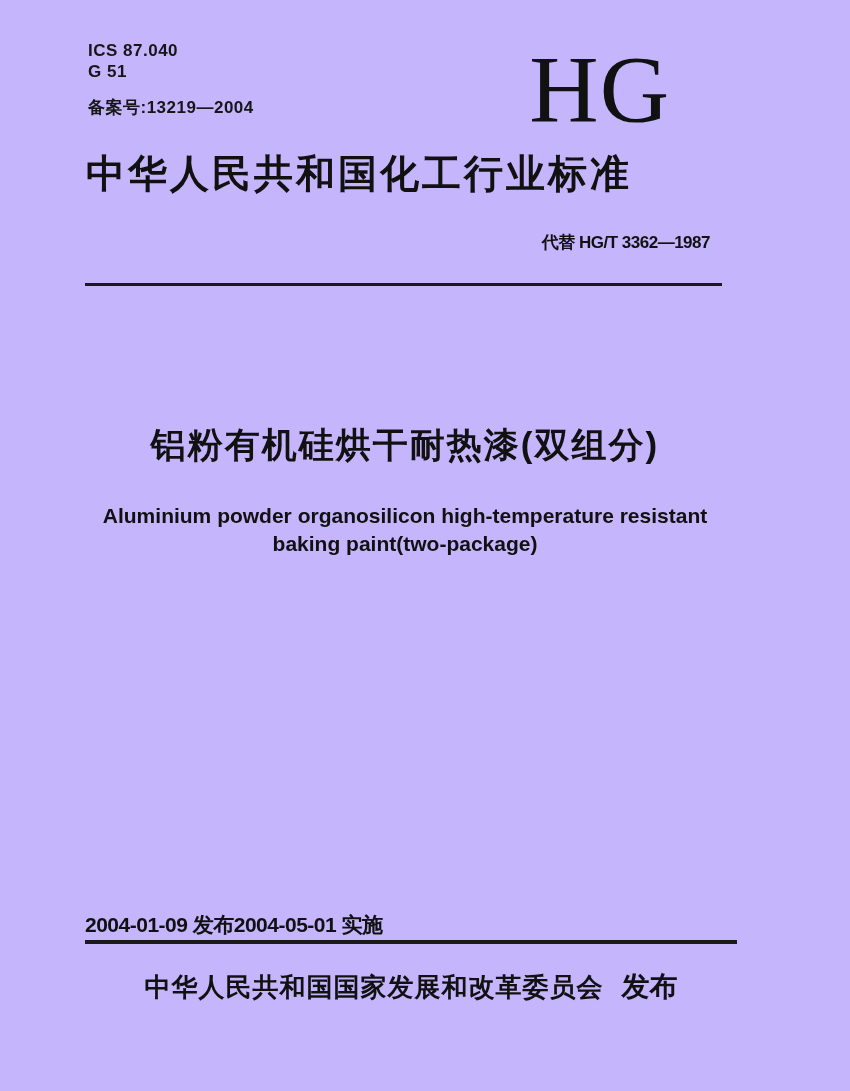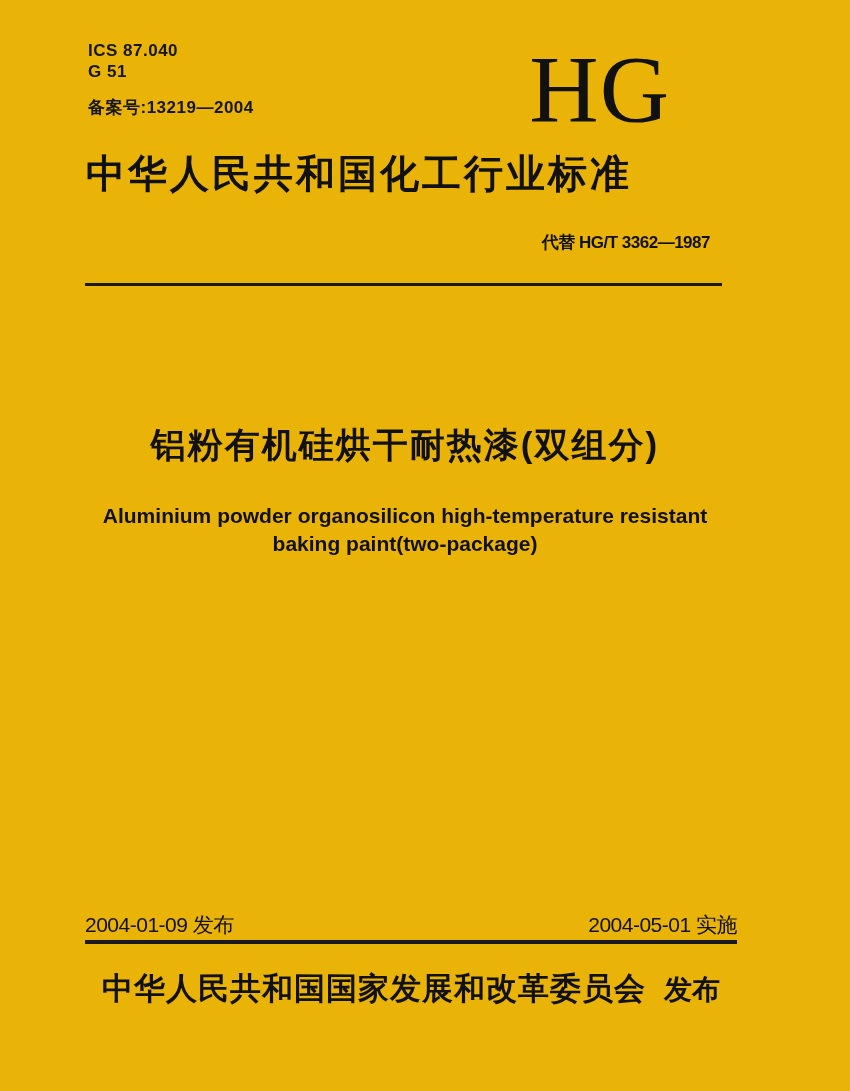--- a/index.html
+++ b/index.html
@@ -4,21 +4,21 @@
 <style>
   html, body {
     margin: 0;
     padding: 0;
     background: #e8e8e8;
   }
   .page {
     position: relative;
     width: 850px;
     height: 1091px;
-    background: #eab308;
+    background: #c4b5fd;
     color: #161616;
     font-family: "Liberation Sans", "DejaVu Sans", sans-serif;
     overflow: hidden;
   }
 
   
   .meta-block {
     position: absolute;
     left: 88px;
     top: 40px;
@@ -117,23 +117,22 @@
     line-height: 28px;
   }
 
   
   .dates-row {
     position: absolute;
     left: 85px;
     top: 911px;
     width: 652px;
     display: flex;
-    justify-content: space-between;
     font-size: 21px;
-    font-weight: normal;
+    font-weight: bold;
     letter-spacing: -0.5px;
     color: #111;
   }
   .rule-bottom {
     left: 85px;
     top: 940px;
     width: 652px;
     height: 4px;
   }
 
@@ -142,21 +141,21 @@
     position: absolute;
     left: 85px;
     top: 968px;
     width: 652px;
     text-align: center;
     white-space: nowrap;
     color: #111;
   }
   .issuer {
     font-family: "Liberation Serif", "DejaVu Serif", serif;
-    font-size: 31px;
+    font-size: 26px;
     font-weight: bold;
     letter-spacing: 1px;
   }
   .issuer-suffix {
     font-family: "Liberation Serif", "DejaVu Serif", serif;
     font-size: 28px;
     font-weight: bold;
     margin-left: 18px;
   }
 </style>

